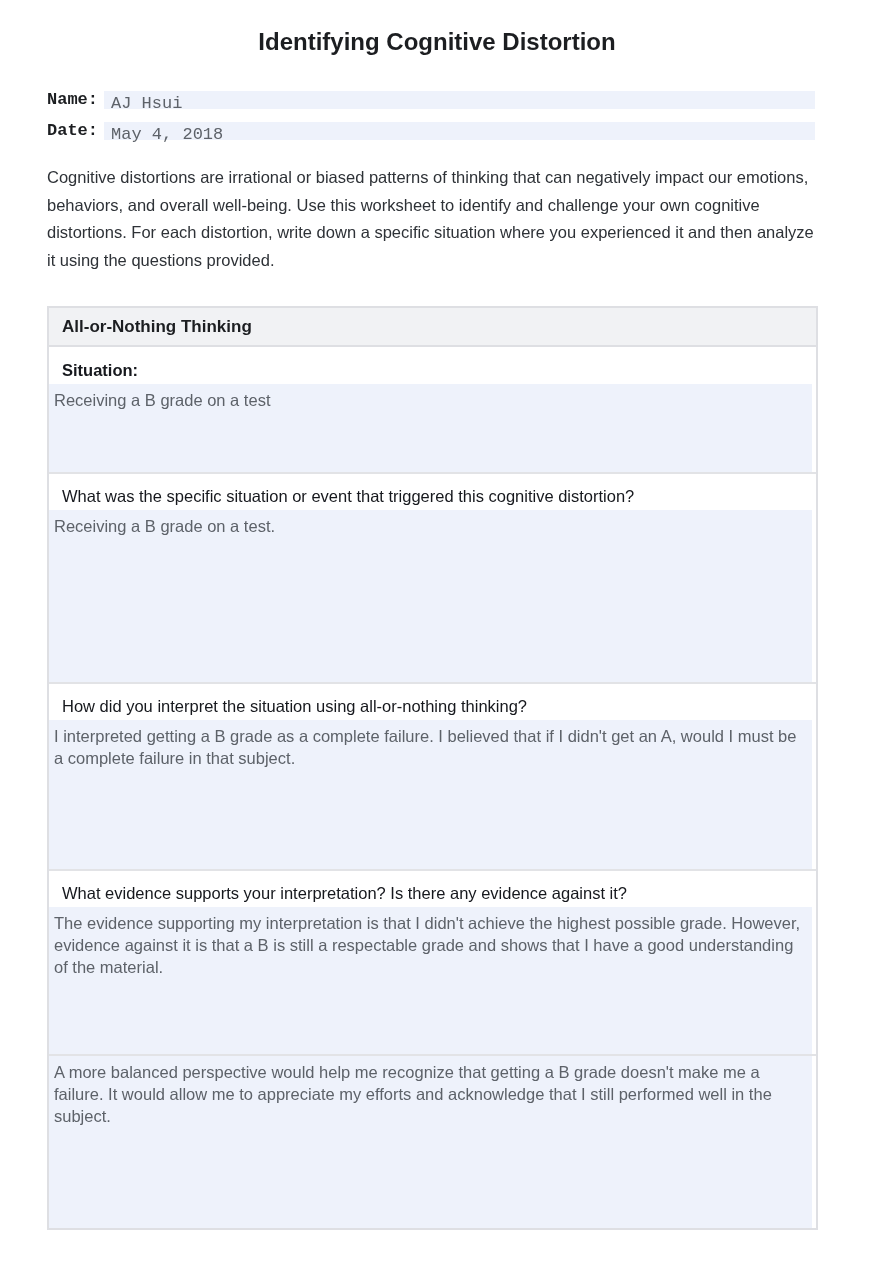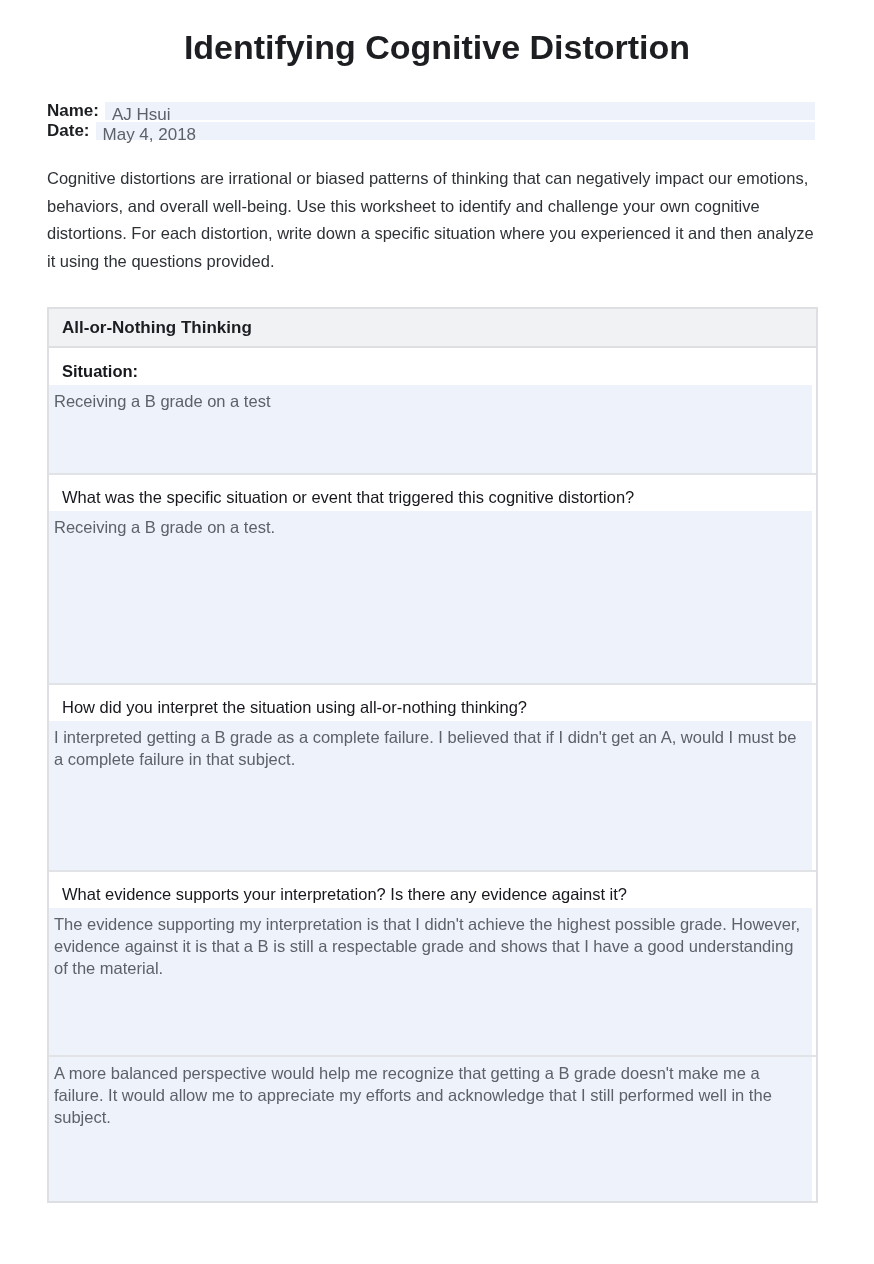--- a/index.html
+++ b/index.html
@@ -16,31 +16,33 @@
   }
   .page {
     width: 874px;
     height: 1264px;
     position: relative;
   }
   .doc-title {
     margin: 0;
     padding-top: 28px;
     text-align: center;
-    font-size: 34px;
+    font-size: 24px;
     font-weight: bold;
     color: #1c1e21;
     letter-spacing: 0px;
   }
   .fields {
     margin: 34px 59px 0 47px;
   }
   .field-row {
     display: flex;
     align-items: center;
+    margin-bottom: 12px;
+    font-family: Liberation Mono, monospace;
   }
   .field-label {
     font-weight: bold;
     font-size: 17px;
     color: #1c1e21;
     flex: 0 0 auto;
     margin-right: 6px;
   }
   .field-input {
     flex: 1 1 auto;
@@ -94,21 +96,21 @@
     font-size: 16.5px;
     line-height: 22px;
     color: #5d6269;
     box-sizing: border-box;
     overflow: hidden;
   }
   .answer.h-situation { height: 88px; }
   .answer.h-q1 { height: 172px; }
   .answer.h-q2 { height: 149px; }
   .answer.h-q3 { height: 147px; }
-  .answer.h-q4 { height: 144px; }
+  .answer.h-q4 { height: 172px; }
 </style>
 </head>
 <body>
 
 <div class="page">
 
   <h1 class="doc-title">Identifying Cognitive Distortion</h1>
 
   <div class="fields">
     <div class="field-row">

